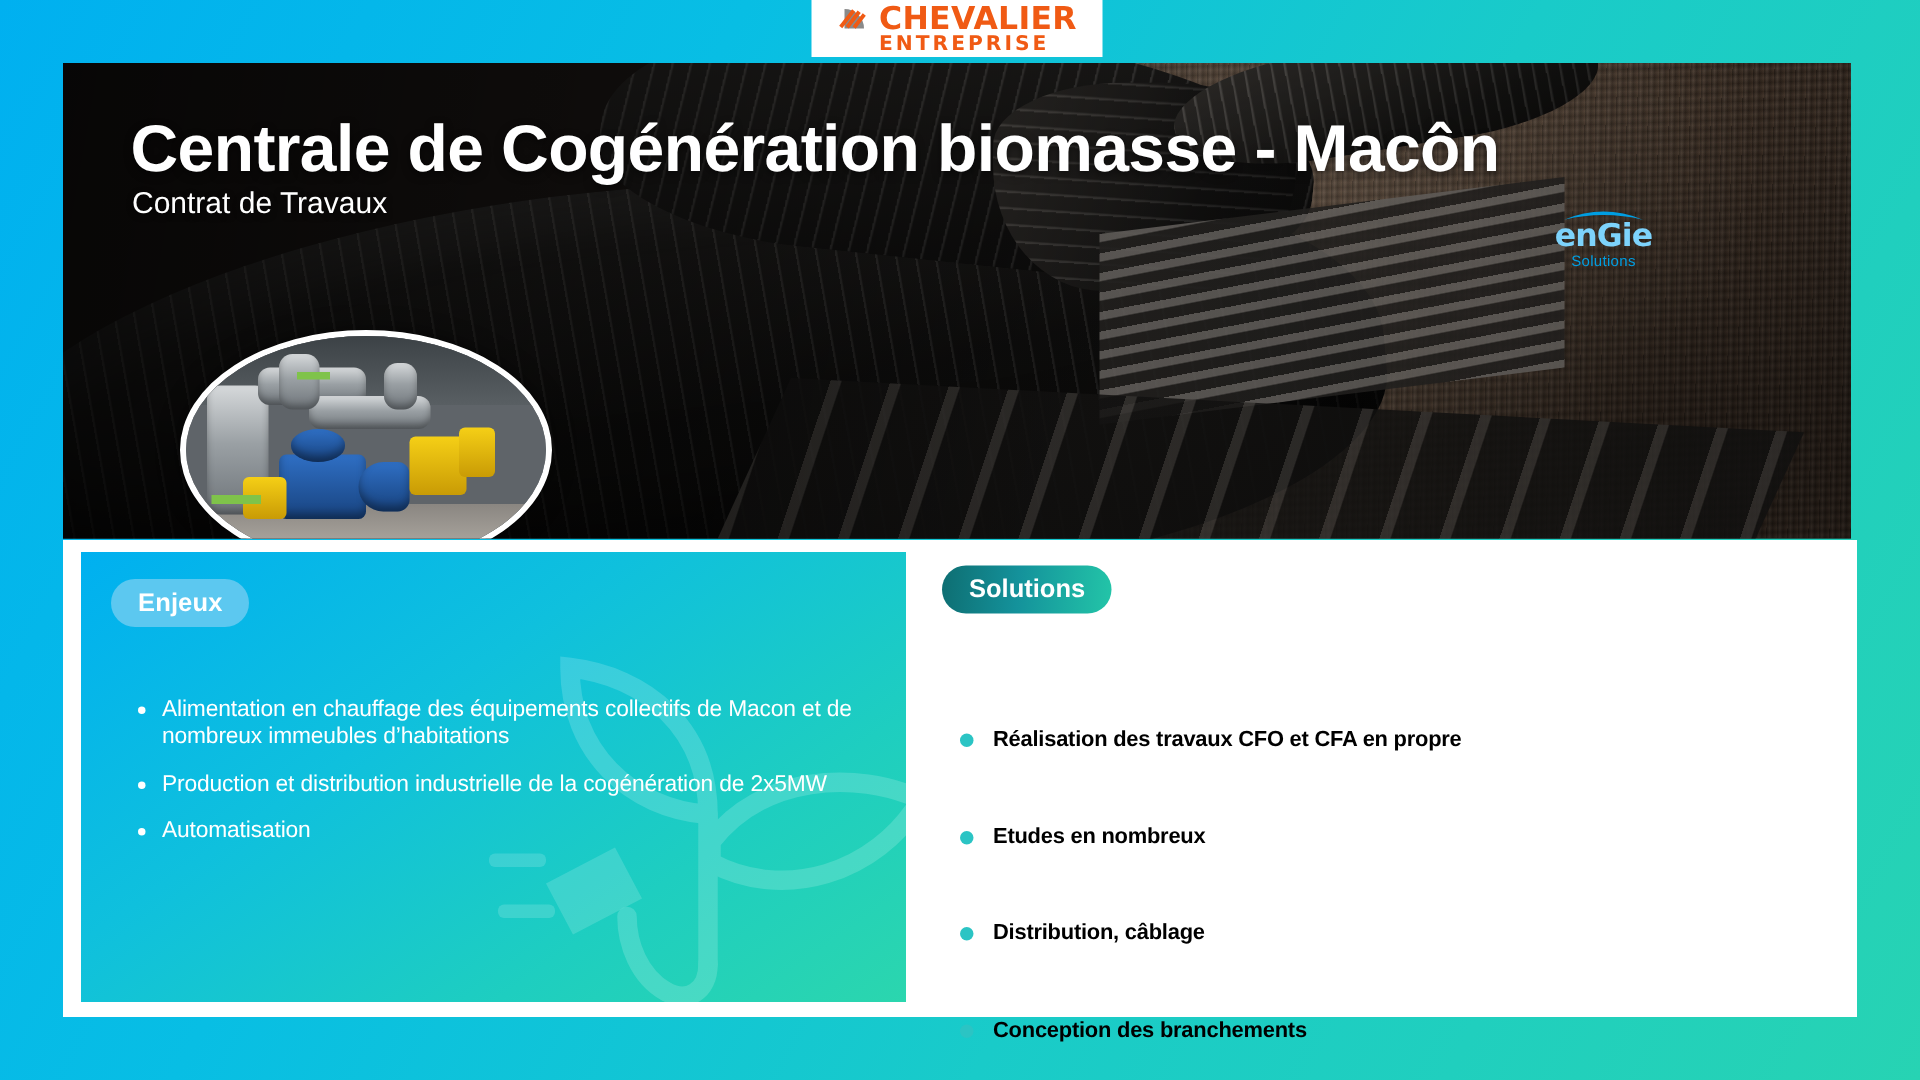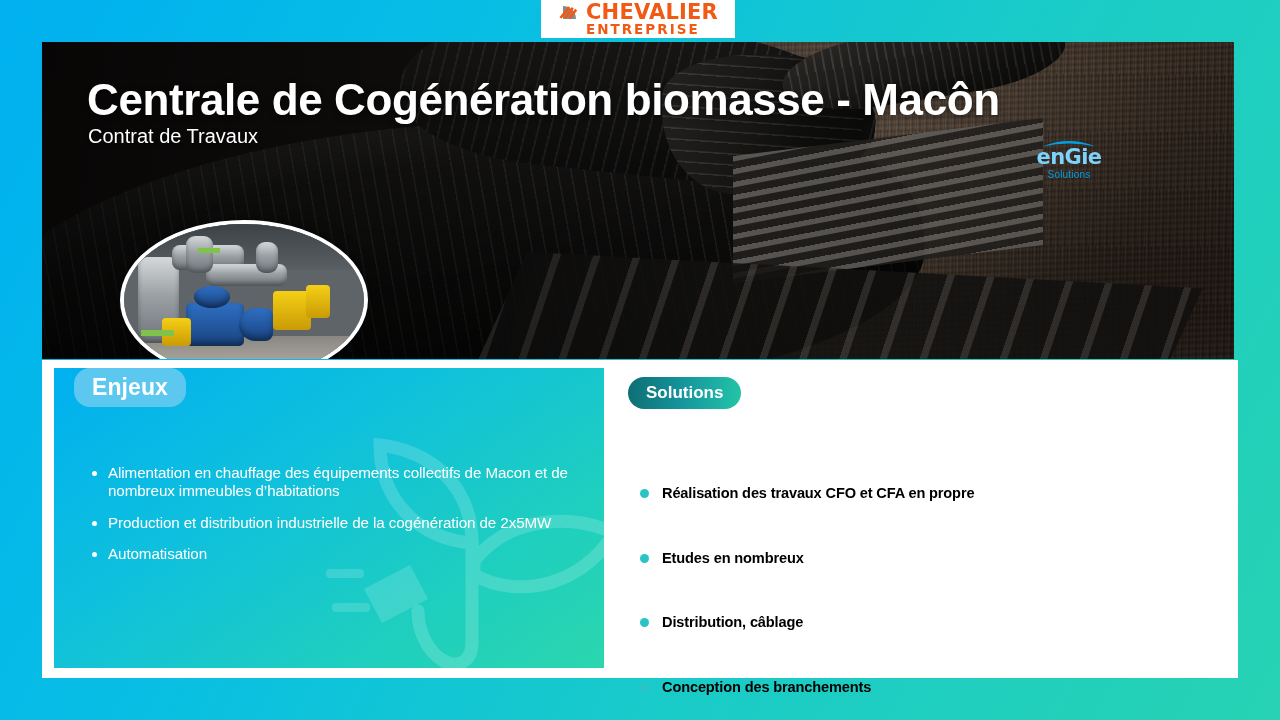--- a/index.html
+++ b/index.html
@@ -152,22 +152,22 @@
   }
 
   
   .enjeux{
     position:absolute; left:12px; top:8px; width:550px; height:300px;
     background:linear-gradient(145deg,#00B0F0 0%,#0FC0DD 38%,#1ECEC0 72%,#2BD6AE 100%);
     overflow:hidden;
   }
   .leaf-wm{ position:absolute; right:-18px; bottom:-10px; width:300px; height:285px; opacity:.30; }
   .badge-enjeux{
-    position:absolute; left:20px; top:0;
-    background:#5CC8F0; color:#ffffff; font-weight:bold; font-size:23px;
+    position:absolute; left:20px; top:18px;
+    background:#5CC8F0; color:#ffffff; font-weight:bold; font-size:17px;
     padding:6px 18px; border-radius:16px; letter-spacing:.1px;
   }
   .enjeux ul{ position:absolute; left:34px; top:64px; right:20px; list-style:none;margin-top:32px; }
   .enjeux li{
     position:relative; color:#ffffff; font-size:15.2px; line-height:1.21;
     padding-left:20px; margin-bottom:13px; letter-spacing:-0.1px;
   }
   .enjeux li::before{
     content:""; position:absolute; left:4px; top:7px;
     width:5px; height:5px; border-radius:50%; background:#ffffff;

